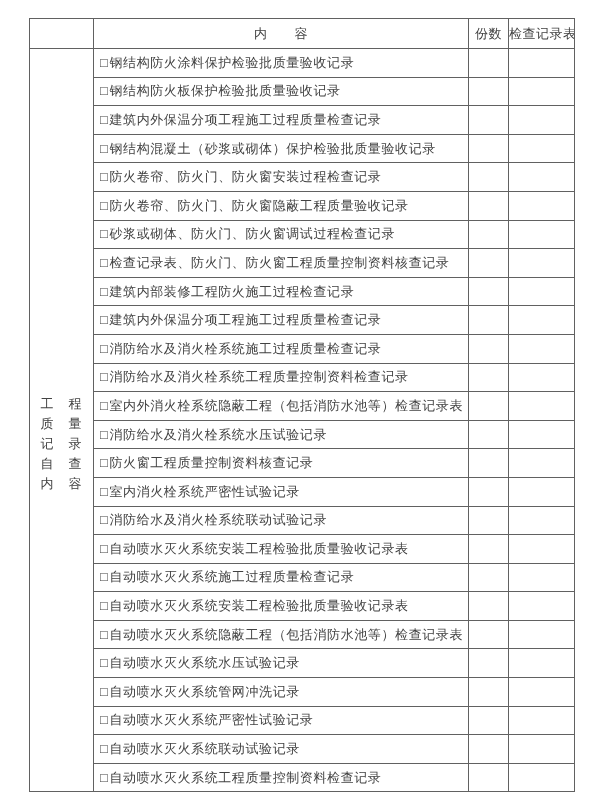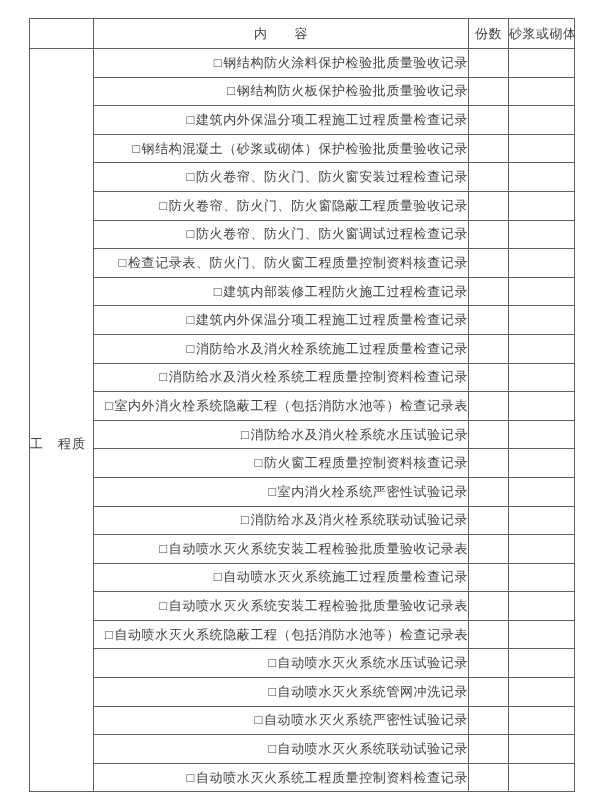--- a/index.html
+++ b/index.html
@@ -31,43 +31,43 @@
     white-space:nowrap;
   }
   .col-rowhead{width:64px;}
   .col-content{width:375px;}
   .col-copies{width:40px;}
   .col-qualified{width:66px;}
   thead tr{height:30px;}
   thead th{text-align:center;vertical-align:middle;letter-spacing:0.5px;}
   tbody tr{height:28.6px;}
   td.rowhead{vertical-align:middle;text-align:center;}
-  .vlabel{margin-top:48px;display:flex;flex-direction:row;align-items:center;}
+  .vlabel{margin-top:48px;display:flex;flex-direction:column;align-items:center;}
   .vlabel span{display:block;line-height:20px;letter-spacing:1px;}
-  td.content{text-align:right;vertical-align:middle;padding-left:6px;letter-spacing:0.6px;margin-left:10px;}
+  td.content{text-align:left;vertical-align:middle;padding-left:6px;letter-spacing:0.6px;margin-left:10px;}
   td.content .cb{margin-right:1px;}
   td.copies,td.qualified{vertical-align:middle;}
 </style>
 </head>
 <body>
 
 <div class="page">
   <table class="check-table">
     <colgroup>
       <col class="col-rowhead">
       <col class="col-content">
       <col class="col-copies">
       <col class="col-qualified">
     </colgroup>
     <thead>
       <tr>
         <th></th>
         <th>内　　容</th>
         <th>份数</th>
-        <th>砂浆或砌体</th>
+        <th>检查记录表</th>
       </tr>
     </thead>
     <tbody>
       <tr>
         <td class="rowhead" rowspan="26">
           <div class="vlabel">
             <span>工　程</span>
             <span>质　量</span>
             <span>记　录</span>
             <span>自　查</span>
@@ -110,21 +110,21 @@
   </tr>
         <tr>
     <td class="content">
       <span class="cb">□</span><span>防火卷帘、防火门、防火窗隐蔽工程质量验收记录</span>
     </td>
     <td class="copies"></td>
     <td class="qualified"></td>
   </tr>
         <tr>
     <td class="content">
-      <span class="cb">□</span><span>防火卷帘、防火门、防火窗调试过程检查记录</span>
+      <span class="cb">□</span><span>砂浆或砌体、防火门、防火窗调试过程检查记录</span>
     </td>
     <td class="copies"></td>
     <td class="qualified"></td>
   </tr>
         <tr>
     <td class="content">
       <span class="cb">□</span><span>检查记录表、防火门、防火窗工程质量控制资料核查记录</span>
     </td>
     <td class="copies"></td>
     <td class="qualified"></td>

